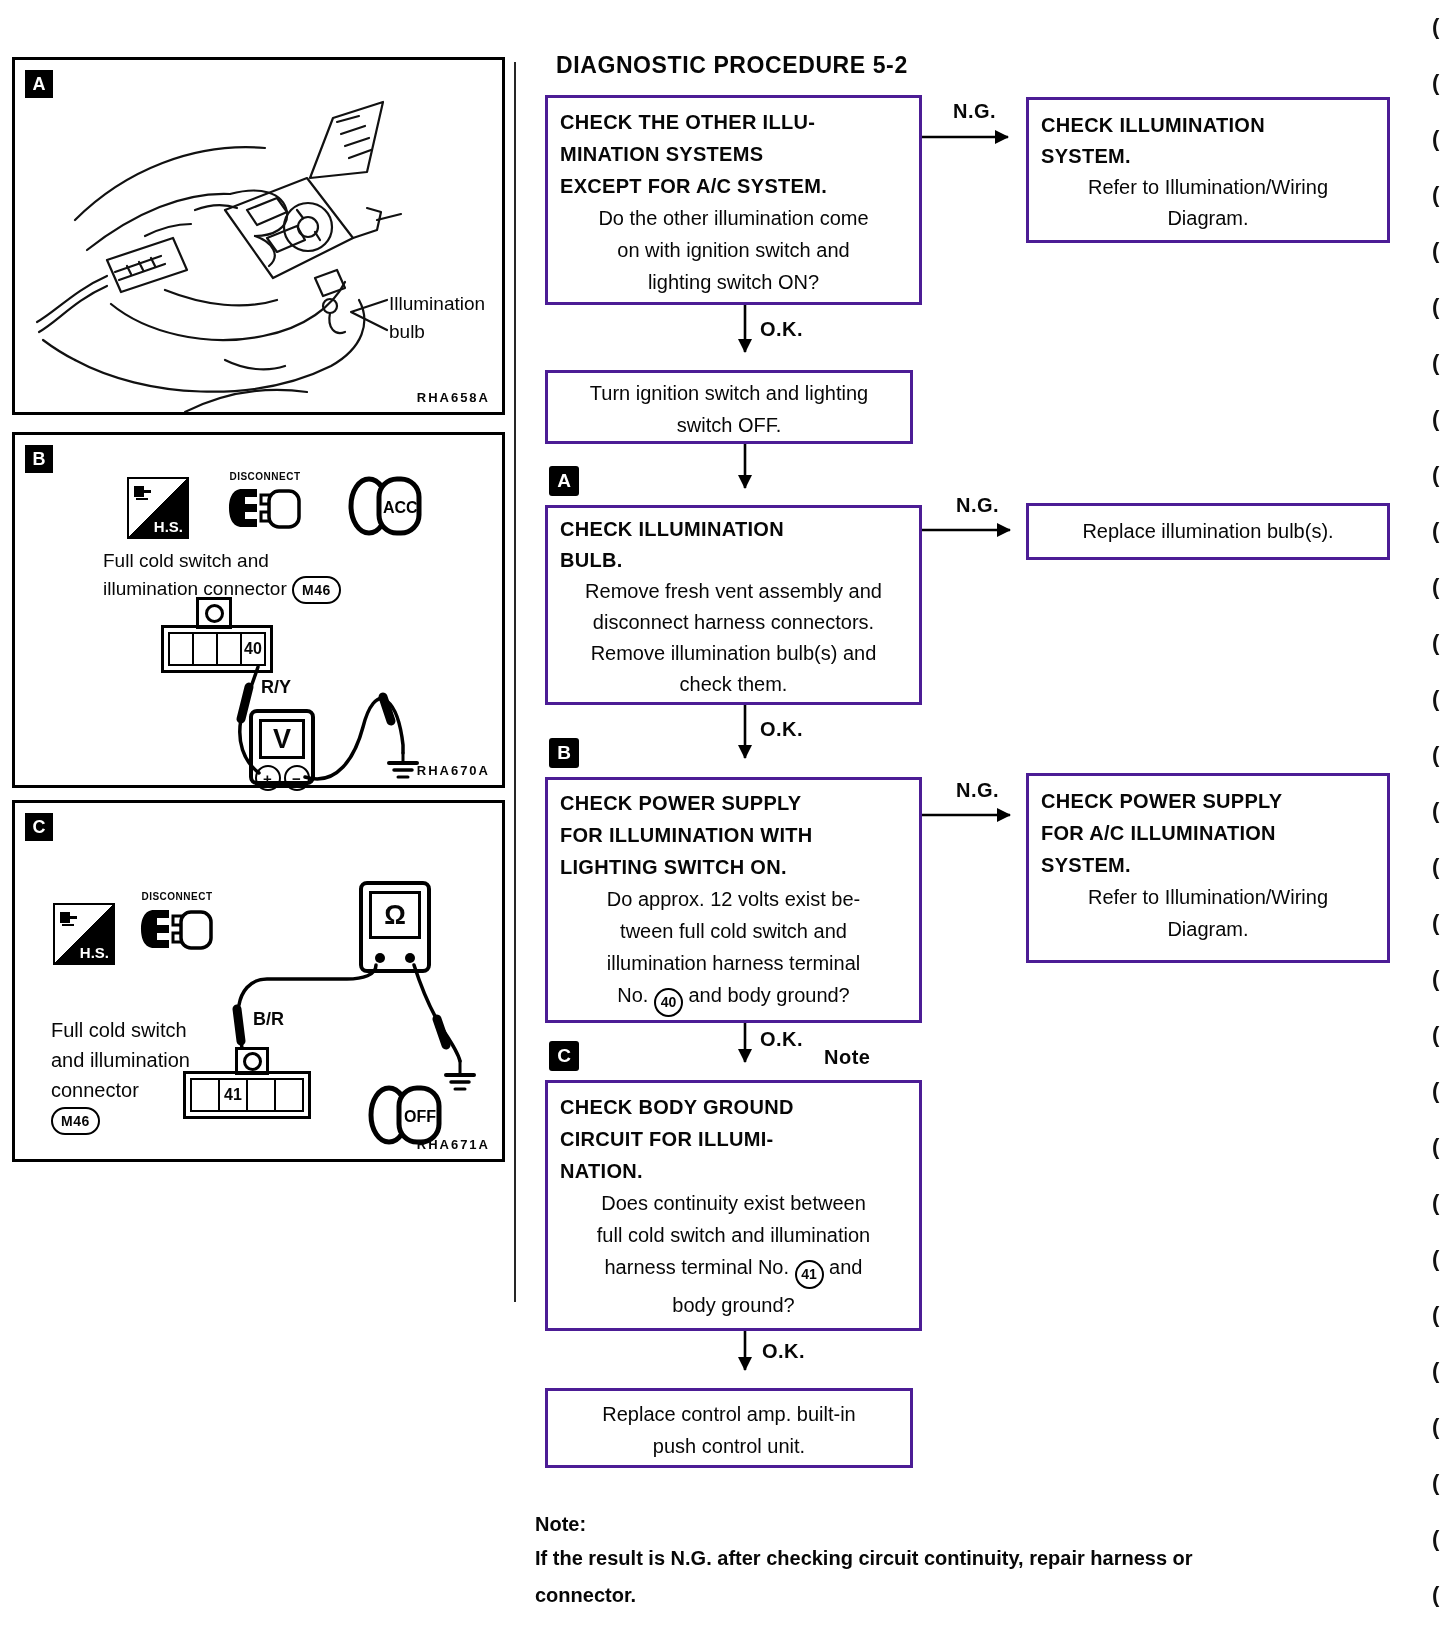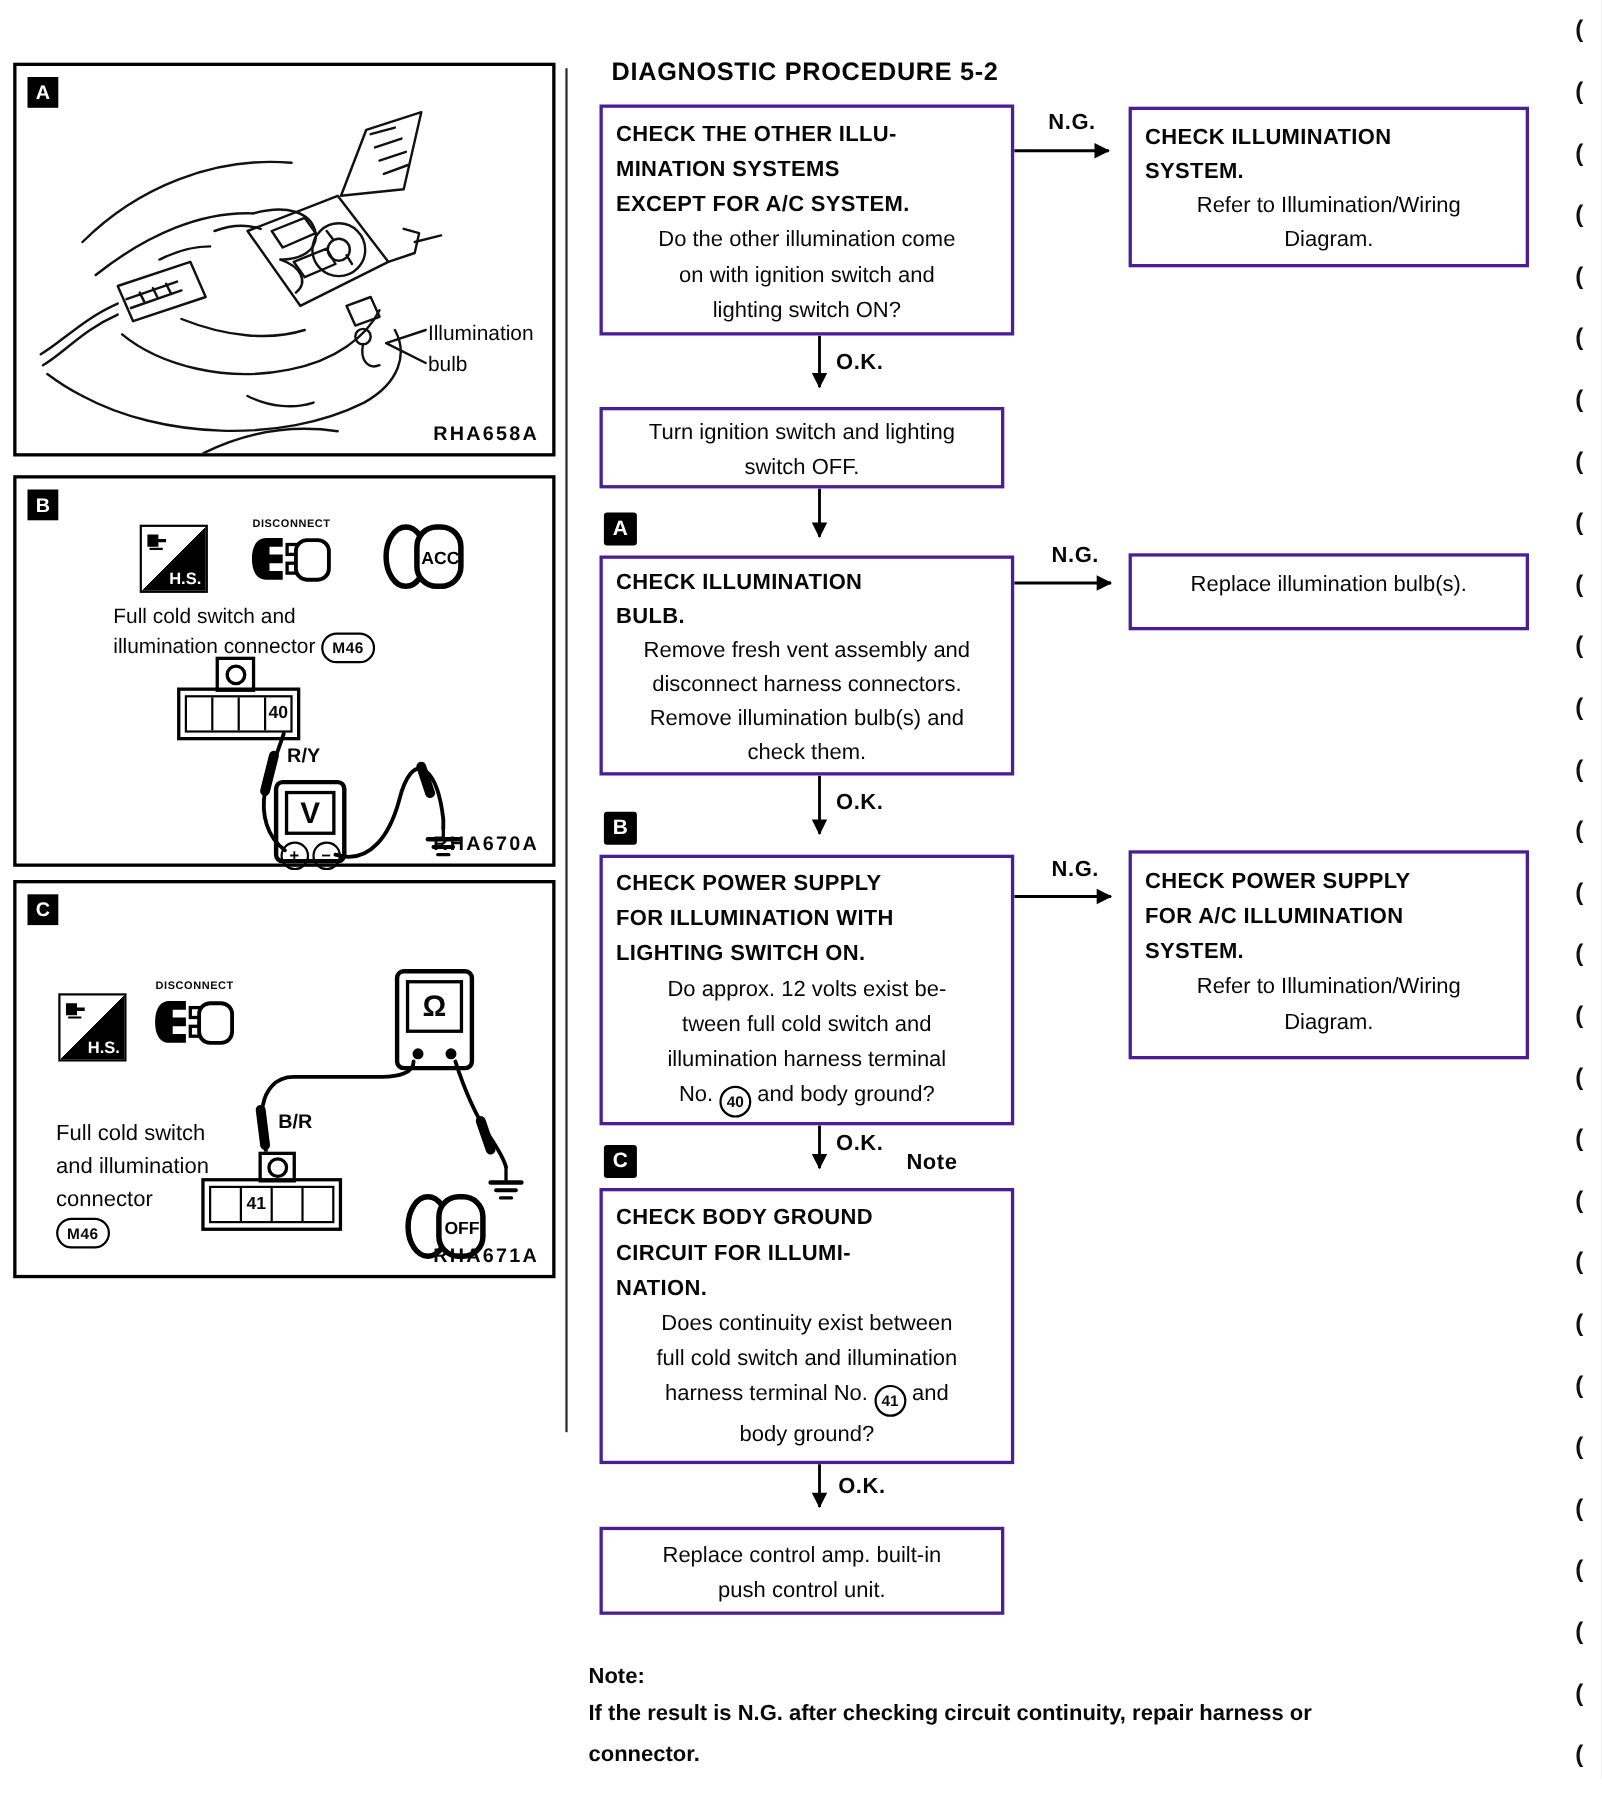--- a/index.html
+++ b/index.html
@@ -14,21 +14,21 @@
   .node{position:absolute;border:3px solid #4c1d95;box-sizing:border-box;padding:8px 12px;background:#fff;}
   .nt{font-weight:bold;font-size:20px;line-height:32px;letter-spacing:.3px;}
   .nb{font-size:20px;line-height:32px;text-align:center;}
   .circ{display:inline-flex;align-items:center;justify-content:center;width:25px;height:25px;
         border:2.5px solid #000;border-radius:50%;font-size:14px;font-weight:bold;vertical-align:-5px;}
   .lbl{position:absolute;font-size:20px;font-weight:bold;letter-spacing:.5px;}
   .badge{position:absolute;width:30px;height:30px;background:#000;color:#fff;display:flex;
          align-items:center;justify-content:center;font-size:19px;font-weight:bold;border-radius:3px;}
   
   .panel{position:absolute;border:3px solid #000;box-sizing:border-box;background:#fff;}
-  .figid{position:absolute;right:12px;bottom:7px;font-size:18px;font-weight:bold;letter-spacing:2px;}
+  .figid{position:absolute;right:12px;bottom:7px;font-size:13px;font-weight:bold;letter-spacing:2px;}
   .pbadge{position:absolute;left:10px;top:10px;width:28px;height:28px;background:#000;color:#fff;
           display:flex;align-items:center;justify-content:center;font-size:18px;font-weight:bold;}
   .cap{font-size:19px;line-height:28px;}
   .oval{display:inline-flex;align-items:center;justify-content:center;border:2.5px solid #000;
         border-radius:14px;padding:0 8px;height:24px;font-size:14px;font-weight:bold;letter-spacing:.5px;}
   
   .hs{position:absolute;width:58px;height:58px;border:2px solid #000;
       background:linear-gradient(135deg,#fff 49.6%,#000 50%);}
   .hs .hstxt{position:absolute;right:4px;bottom:2px;color:#fff;font-size:15px;font-weight:bold;}
   .hs svg{position:absolute;left:2px;top:3px;}
@@ -324,21 +324,21 @@
   <div class="node" style="left:545px;top:505px;width:377px;height:200px;padding-top:6px;">
     <div class="nt ml" style="line-height:31px;">CHECK ILLUMINATION
 BULB.</div>
     <div class="nb ml" style="line-height:31px;">Remove fresh vent assembly and
 disconnect harness connectors.
 Remove illumination bulb(s) and
 check them.</div>
   </div>
 
   <div class="lbl" style="left:956px;top:494px;">N.G.</div>
-  <div class="node" style="left:1026px;top:503px;width:364px;height:70px;padding-top:9px;">
+  <div class="node" style="left:1026px;top:503px;width:364px;height:57px;padding-top:9px;">
     <div class="nb ml">Replace illumination bulb(s).</div>
   </div>
 
   <div class="lbl" style="left:760px;top:718px;">O.K.</div>
   <div class="badge" style="left:549px;top:738px;">B</div>
   <div class="node" style="left:545px;top:777px;width:377px;height:246px;padding-top:7px;">
     <div class="nt ml">CHECK POWER SUPPLY
 FOR ILLUMINATION WITH
 LIGHTING SWITCH ON.</div>
     <div class="nb ml"><span class="ml">Do approx. 12 volts exist be-

